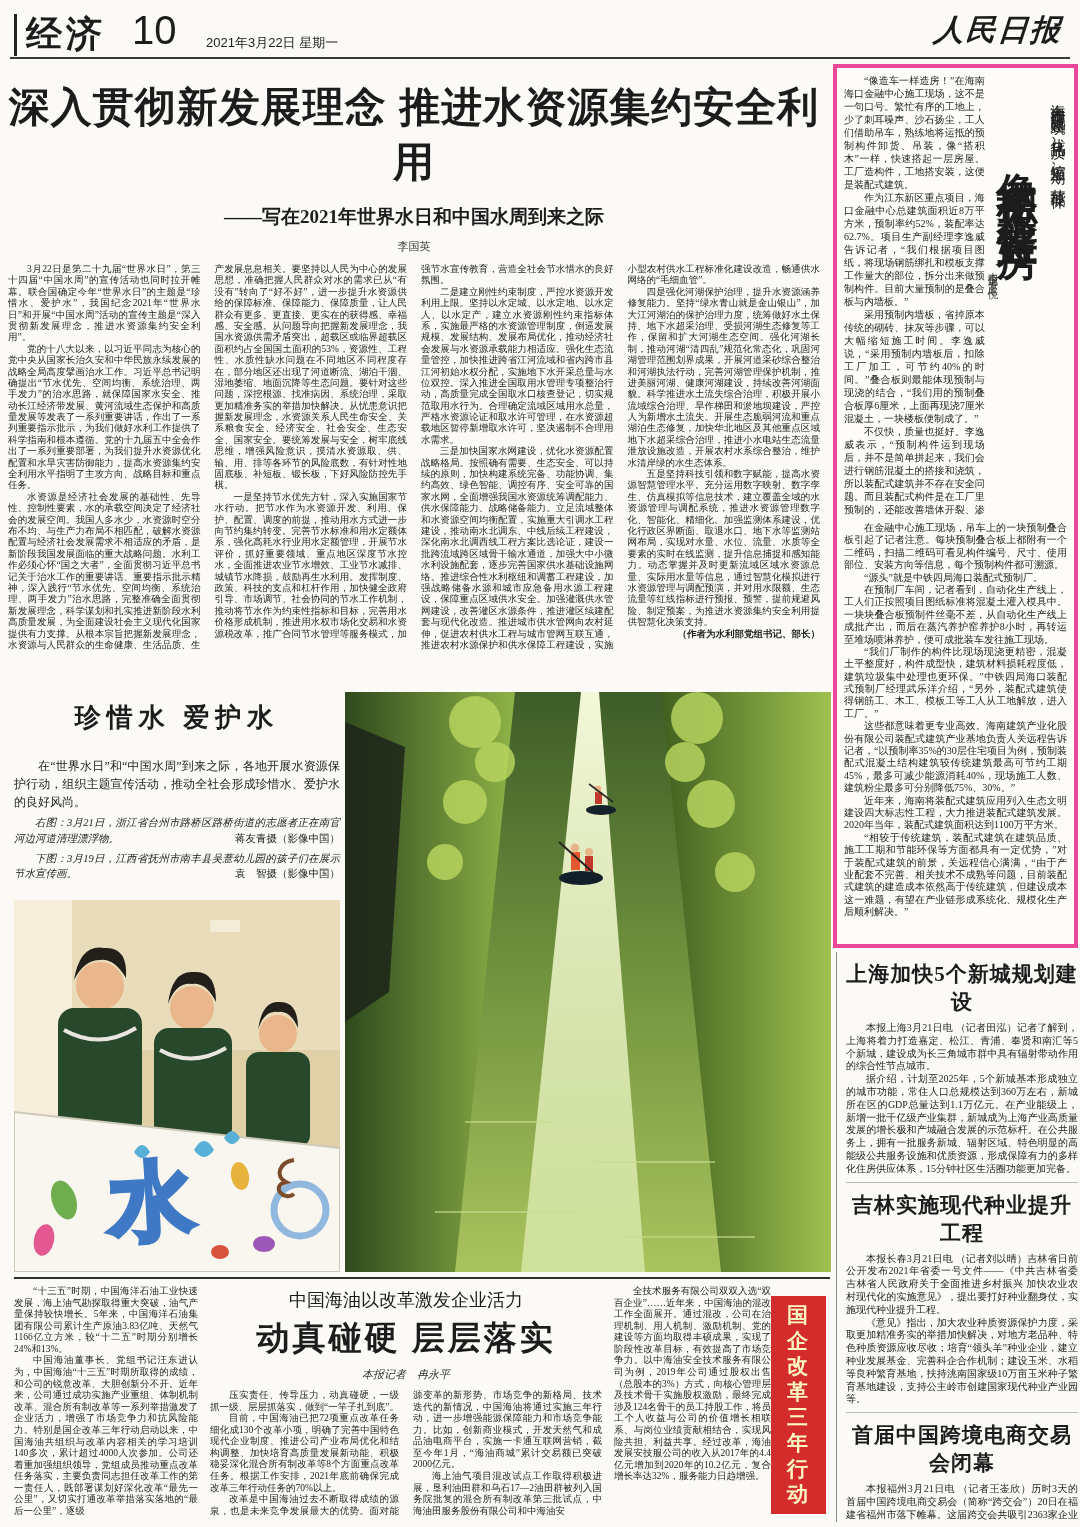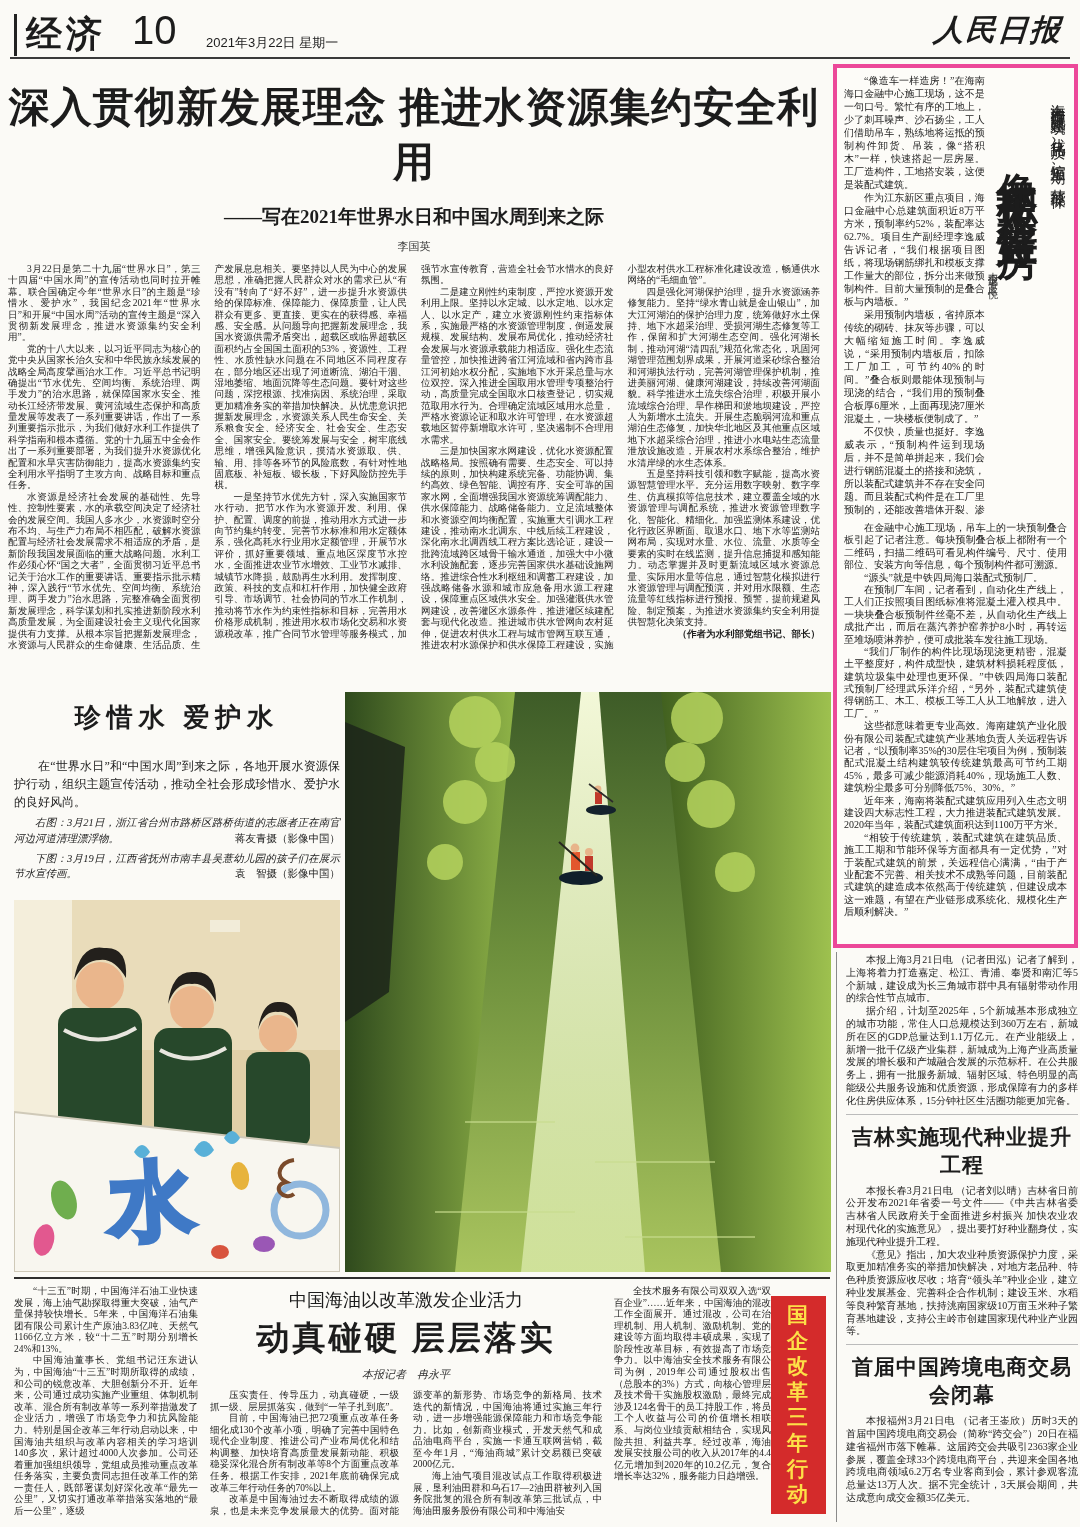--- a/index.html
+++ b/index.html
@@ -58,21 +58,21 @@
   .cn-col{font-size:9.5px;line-height:1.22;text-align:justify;overflow:hidden;}
   .cn-col p{margin:0;text-indent:2em;}
   #cn-col1{width:184px;}
   #cn-mid{width:392px;display:flex;flex-direction:column;}
   .cn-kicker{text-align:center;font-size:18px;margin:2px 0 0 0;font-family:"Liberation Sans","DejaVu Sans",sans-serif;}
   .cn-headline{text-align:center;font-size:33px;font-weight:bold;margin:4px 0 0 0;letter-spacing:3px;}
   .cn-byline{text-align:center;font-size:11px;color:#333;margin:6px 0 8px 0;font-style:italic;}
   .cn-midbody{column-count:2;column-gap:14px;font-size:9.5px;line-height:1.22;text-align:justify;flex:1;overflow:hidden;}
   .cn-midbody p{margin:0;text-indent:2em;}
   #cn-col4{width:212px;display:flex;flex-direction:row;}
-  .soe-badge{margin:10px auto 8px auto;background:#d42b2b;color:#fde047;font-weight:bold;font-size:21px;
+  .soe-badge{margin:10px auto 8px auto;background:#d42b2b;color:#fef9c3;font-weight:bold;font-size:21px;
         padding:6px 16px;letter-spacing:2px;font-family:"Liberation Sans","DejaVu Sans",sans-serif;}
 
   
   #briefs{position:absolute;left:836px;top:952px;width:242px;height:570px;border-left:1px solid #8a8a8a;
         padding-left:9px;box-sizing:border-box;overflow:hidden;}
   .brief{padding:2px 0 6px 0;}
   .brief + .brief{border-top:1px solid #bbb;}
   .brief-headline{margin:6px 0 6px 0;text-align:center;font-size:21px;font-weight:bold;letter-spacing:1px;}
   .brief-body p{margin:0;font-size:10px;line-height:1.28;text-align:justify;text-indent:2em;}
 </style>
@@ -249,20 +249,21 @@
       </div>
     </div>
     <div id="cn-col4" class="cn-col">
       <p>全技术服务有限公司双双入选“双百企业”……近年来，中国海油的混改工作全面展开。通过混改，公司在治理机制、用人机制、激励机制、党的建设等方面均取得丰硕成果，实现了阶段性改革目标，有效提高了市场竞争力。以中海油安全技术服务有限公司为例，2019年公司通过股权出售（总股本的3%）方式，向核心管理层及技术骨干实施股权激励，最终完成涉及124名骨干的员工持股工作，将员工个人收益与公司的价值增长相联系、与岗位业绩贡献相结合，实现风险共担、利益共享。经过改革，海油发展安技服公司的收入从2017年的4.4亿元增加到2020年的10.2亿元，复合增长率达32%，服务能力日趋增强。</p>
       <div class="soe-badge">国企改革三年行动</div>
     </div>
   </div>
 
   <div id="briefs">
     <div class="brief">
+      <h3 class="brief-headline">上海加快5个新城规划建设</h3>
       <div class="brief-body">
         <p>本报上海3月21日电 （记者田泓）记者了解到，上海将着力打造嘉定、松江、青浦、奉贤和南汇等5个新城，建设成为长三角城市群中具有辐射带动作用的综合性节点城市。</p>
         <p>据介绍，计划至2025年，5个新城基本形成独立的城市功能，常住人口总规模达到360万左右，新城所在区的GDP总量达到1.1万亿元。在产业能级上，新增一批千亿级产业集群，新城成为上海产业高质量发展的增长极和产城融合发展的示范标杆。在公共服务上，拥有一批服务新城、辐射区域、特色明显的高能级公共服务设施和优质资源，形成保障有力的多样化住房供应体系，15分钟社区生活圈功能更加完备。</p>
       </div>
     </div>
     <div class="brief">
       <h3 class="brief-headline">吉林实施现代种业提升工程</h3>
       <div class="brief-body">
         <p>本报长春3月21日电 （记者刘以晴）吉林省日前公开发布2021年省委一号文件——《中共吉林省委 吉林省人民政府关于全面推进乡村振兴 加快农业农村现代化的实施意见》，提出要打好种业翻身仗，实施现代种业提升工程。</p>
         <p>《意见》指出，加大农业种质资源保护力度，采取更加精准务实的举措加快解决，对地方老品种、特色种质资源应收尽收；培育“领头羊”种业企业，建立种业发展基金、完善科企合作机制；建设玉米、水稻等良种繁育基地，扶持洮南国家级10万亩玉米种子繁育基地建设，支持公主岭市创建国家现代种业产业园等。</p>

